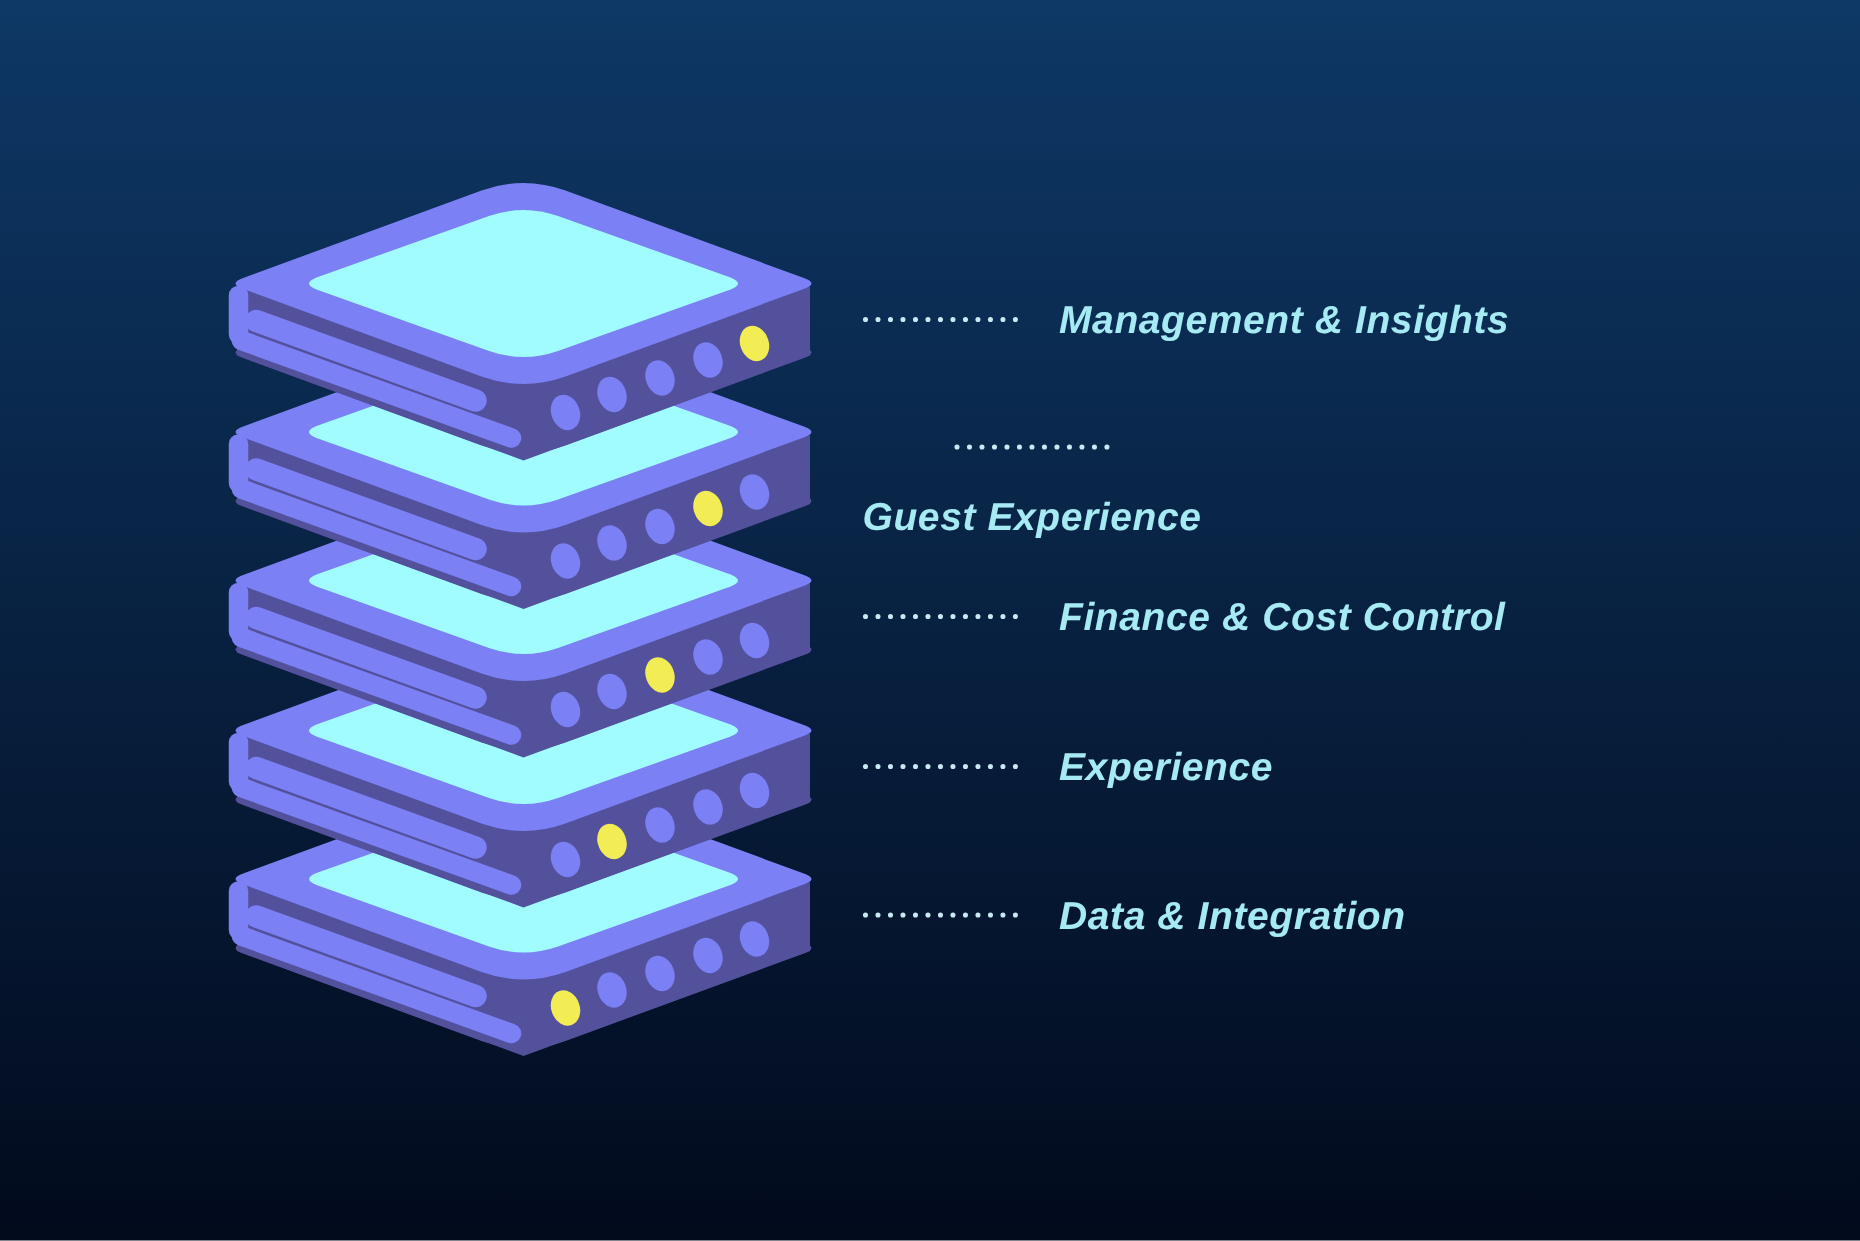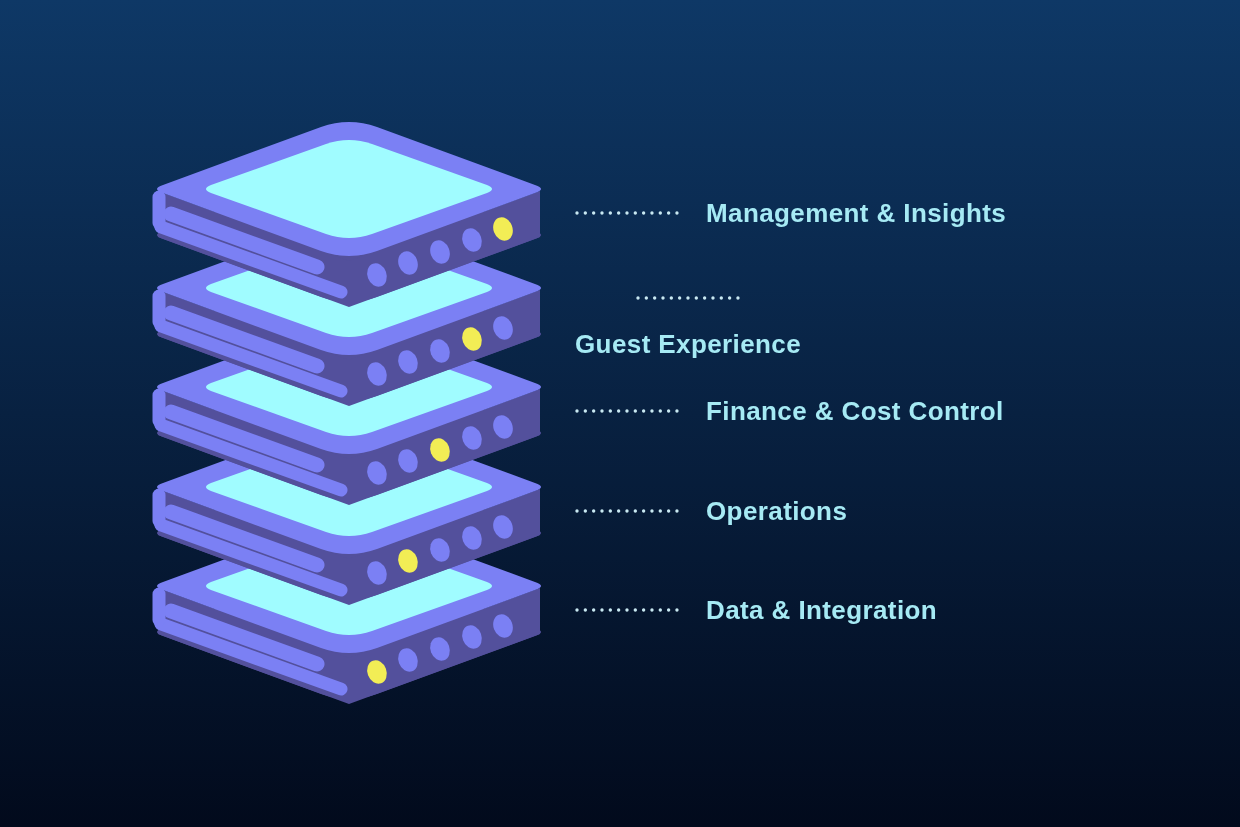--- a/index.html
+++ b/index.html
@@ -24,20 +24,21 @@
     top: 0;
     width: 700px;
     height: 780px;
   }
   .labels {
     position: absolute;
     left: 575px;
     top: 0;
     width: 640px;
     height: 680px;
+    font-style: italic;
   }
   .label-row {
     position: absolute;
     left: 0;
     height: 36px;
     display: flex;
     align-items: center;
     gap: 27px;
   }
   .label-row.r0 { top: 195px; }
@@ -155,21 +156,21 @@
       <svg class="connector" width="104" height="8">
         <line x1="2" y1="4" x2="102" y2="4" stroke-width="3.4" stroke-linecap="round" stroke-dasharray="0 8.33" class="conn-line" stroke="#C9E9F2"></line>
       </svg>
       <span class="label-text">Finance &amp; Cost Control</span>
     </div>
 
     <div class="label-row r3">
       <svg class="connector" width="104" height="8">
         <line x1="2" y1="4" x2="102" y2="4" stroke-width="3.4" stroke-linecap="round" stroke-dasharray="0 8.33" class="conn-line" stroke="#C9E9F2"></line>
       </svg>
-      <span class="label-text">Operations</span>
+      <span class="label-text">Experience</span>
     </div>
 
     <div class="label-row r4">
       <svg class="connector" width="104" height="8">
         <line x1="2" y1="4" x2="102" y2="4" stroke-width="3.4" stroke-linecap="round" stroke-dasharray="0 8.33" class="conn-line" stroke="#C9E9F2"></line>
       </svg>
       <span class="label-text">Data &amp; Integration</span>
     </div>
 
   </div>

